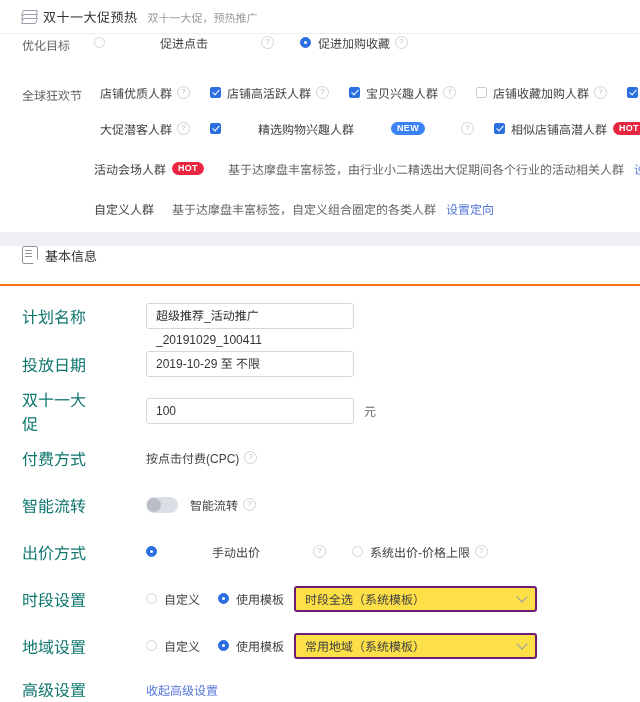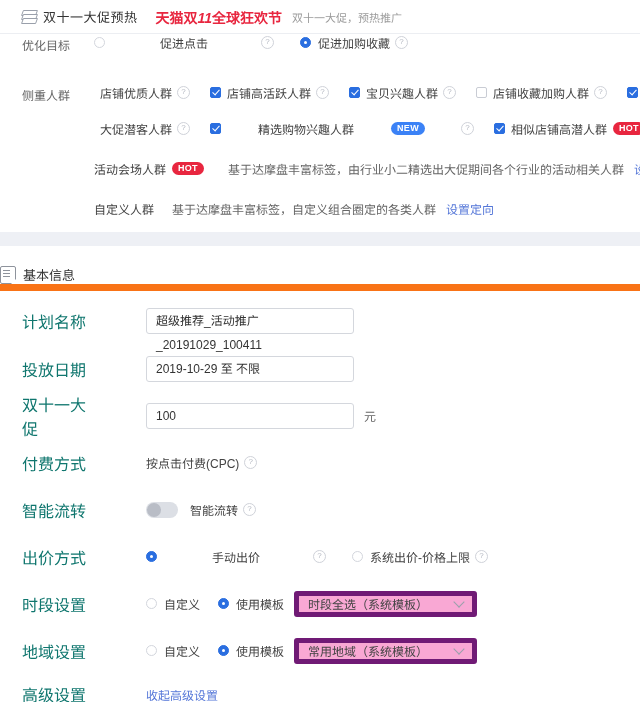--- a/index.html
+++ b/index.html
@@ -98,22 +98,22 @@
 
   .crowd-row{display:flex;align-items:center;height:28px;}
   .crowd-item{display:flex;align-items:center;}
 
   .desc{color:#666;font-size:12px;}
   .link{color:#5577d8;font-size:12px;cursor:pointer;}
 
   
   #panel-basic{margin-top:14px;}
   .sec-head{
-    display:flex;align-items:flex-end;height:38px;
-    border-bottom:7px solid #f97316;
+    display:flex;align-items:flex-start;height:38px;
+    padding-left:22px;border-bottom:2px solid #f97316;
   }
   .doc-icon{
     width:14px;height:16px;border:1px solid #8e939c;border-radius:2px;
     position:relative;margin-right:7px;flex:0 0 auto;background:#fff;
   }
   .doc-icon::before{
     content:"";position:absolute;left:2px;top:3px;width:7px;height:1px;
     background:#8e939c;box-shadow:0 3px 0 #8e939c,0 6px 0 #8e939c;
   }
   .doc-icon::after{
@@ -148,22 +148,22 @@
     position:absolute;left:1px;top:1px;width:14px;height:14px;
     border-radius:50%;background:#b9bdc6;
   }
   .toggle-text{margin-left:12px;color:#444;font-size:12px;}
 
   .gap-r{margin-right:26px;gap:48px;}
   .gap-r-sm{margin-right:18px;}
 
   
   .select{
-    box-sizing:border-box;width:183px;height:26px;
-    border:5px solid #701a75;border-radius:3px;background:#f9a8d4;
+    box-sizing:border-box;width:243px;height:26px;
+    border:2px solid #701a75;border-radius:3px;background:#fde047;
     display:flex;align-items:center;justify-content:space-between;
     padding:0 9px;cursor:pointer;
   }
   .select .sv{font-size:12px;color:#444;}
   .chev{
     width:7px;height:7px;border-right:1px solid #9aa0ab;
     border-bottom:1px solid #9aa0ab;transform:rotate(45deg);
     margin-top:-4px;flex:0 0 auto;
   }
 </style>
@@ -172,42 +172,41 @@
 
 <div class="panel" id="panel-targeting">
 
   <div class="title-bar">
     <span class="stack-icon">
         <i></i>
         <i></i>
         <i></i>
       </span>
     <span class="title-main">双十一大促预热</span>
-    <span class="title-promo"><span>天猫双</span><span class="eleven">11</span><span>全球狂欢节</span></span>
     <span class="title-sub">双十一大促，预热推广</span>
   </div>
 
   <div class="frow" id="row-goal">
     <div class="flabel">优化目标</div>
     <div class="fbody">
       <span class="radio gap-r">
         <span class="dot"></span>
         <span class="rlabel">促进点击</span>
         <span class="help">?</span>
       </span>
       <span class="radio on">
         <span class="dot"></span>
         <span class="rlabel">促进加购收藏</span>
         <span class="help">?</span>
       </span>
     </div>
   </div>
 
   <div class="frow" style="padding-top:6px;">
-    <div class="flabel" style="padding-top:8px;">侧重人群</div>
+    <div class="flabel" style="padding-top:8px;">全球狂欢节</div>
     <div class="fbody" style="display:block;">
 
       <div class="crowd-row">
         <span class="cbx crowd-item" style="margin-right:20px;">
           <span class="clabel">店铺优质人群</span>
           <span class="help">?</span>
         </span>
         <span class="cbx on crowd-item" style="margin-right:20px;">
           <span class="box"></span>
           <span class="clabel">店铺高活跃人群</span>

